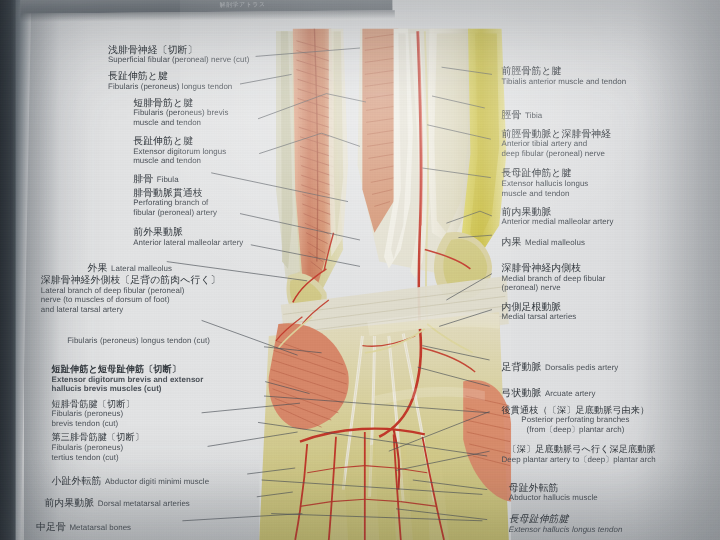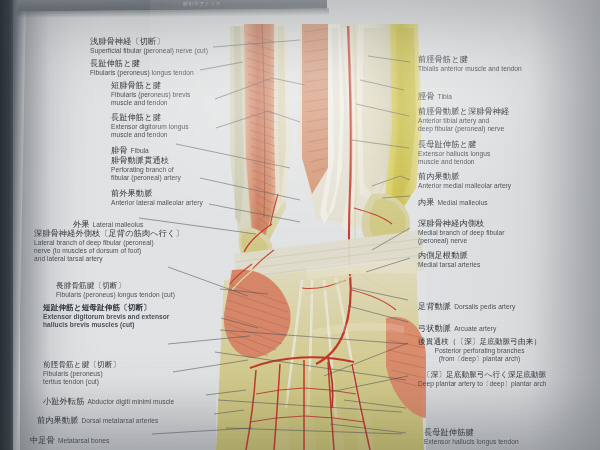--- a/index.html
+++ b/index.html
@@ -434,33 +434,37 @@
   </div>
 
   <div class="label" style="left:34px;top:228px;">
     <div class="jp">深腓骨神経外側枝〔足背の筋肉へ行く〕</div>
     <div class="en">Lateral branch of deep fibular (peroneal)</div>
     <div class="en">nerve (to muscles of dorsum of foot)</div>
     <div class="en">and lateral tarsal artery</div>
   </div>
 
   <div class="label" style="left:56px;top:281px;">
-    <div class="jp sm">長腓骨筋腱〔切断〕</div>
     <div class="en">Fibularis (peroneus) longus tendon (cut)</div>
   </div>
 
   <div class="label" style="left:43px;top:303px;font-weight:bold;">
     <div class="jp sm">短趾伸筋と短母趾伸筋〔切断〕</div>
     <div class="en">Extensor digitorum brevis and extensor</div>
     <div class="en">hallucis brevis muscles (cut)</div>
   </div>
 
+  <div class="label" style="left:43px;top:332px;">
+    <div class="jp sm">短腓骨筋腱〔切断〕</div>
+    <div class="en">Fibularis (peroneus)</div>
+    <div class="en">brevis tendon (cut)</div>
+  </div>
 
   <div class="label" style="left:43px;top:360px;">
-    <div class="jp sm">前脛骨筋と腱〔切断〕</div>
+    <div class="jp sm">第三腓骨筋腱〔切断〕</div>
     <div class="en">Fibularis (peroneus)</div>
     <div class="en">tertius tendon (cut)</div>
   </div>
 
   <div class="label row" style="left:43px;top:390px;">
     <span class="jp">小趾外転筋</span><span class="en">Abductor digiti minimi muscle</span>
   </div>
 
   <div class="label row" style="left:37px;top:409px;">
     <span class="jp">前内果動脈</span><span class="en">Dorsal metatarsal arteries</span>
@@ -523,22 +527,26 @@
     <div class="jp sm">後貫通枝（〔深〕足底動脈弓由来）</div>
     <div class="en">Posterior perforating branches</div>
     <div class="en">(from〔deep〕plantar arch)</div>
   </div>
 
   <div class="label" style="left:418px;top:370px;text-align:right;">
     <div class="jp sm">〔深〕足底動脈弓へ行く深足底動脈</div>
     <div class="en">Deep plantar artery to〔deep〕plantar arch</div>
   </div>
 
-
-  <div class="label" style="left:424px;top:427px;">
+  <div class="label" style="left:424px;top:401px;">
+    <div class="jp">母趾外転筋</div>
+    <div class="en">Abductor hallucis muscle</div>
+  </div>
+
+  <div class="label" style="left:424px;top:427px;font-style:italic;">
     <div class="jp">長母趾伸筋腱</div>
     <div class="en">Extensor hallucis longus tendon</div>
   </div>
 
   <div class="glare"></div>
   <div class="noise"></div>
   <div class="vignette"></div>
 </div>
 
 </body></html>

